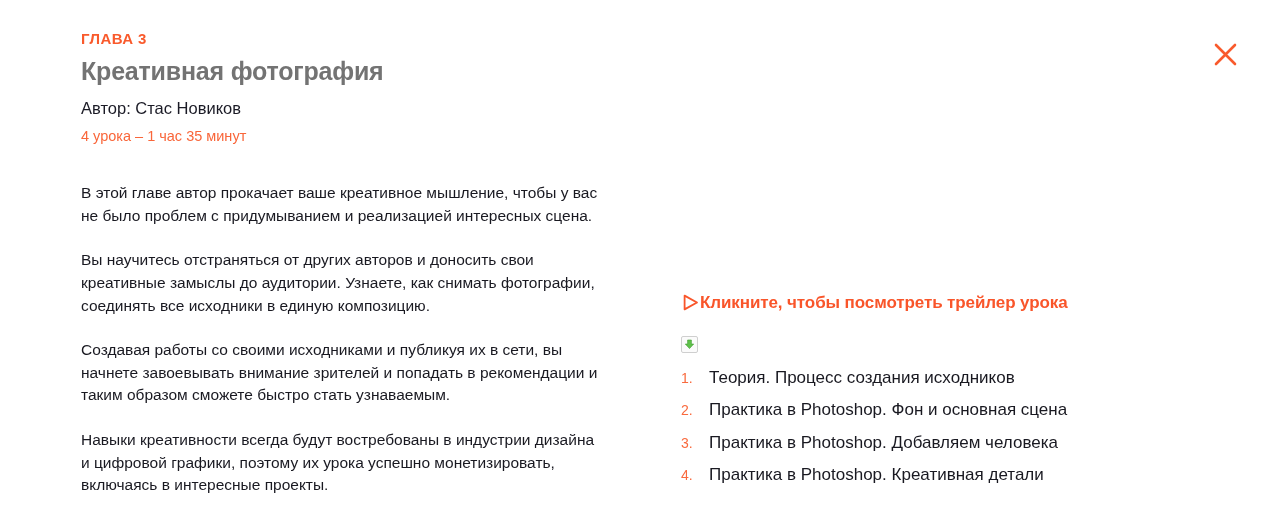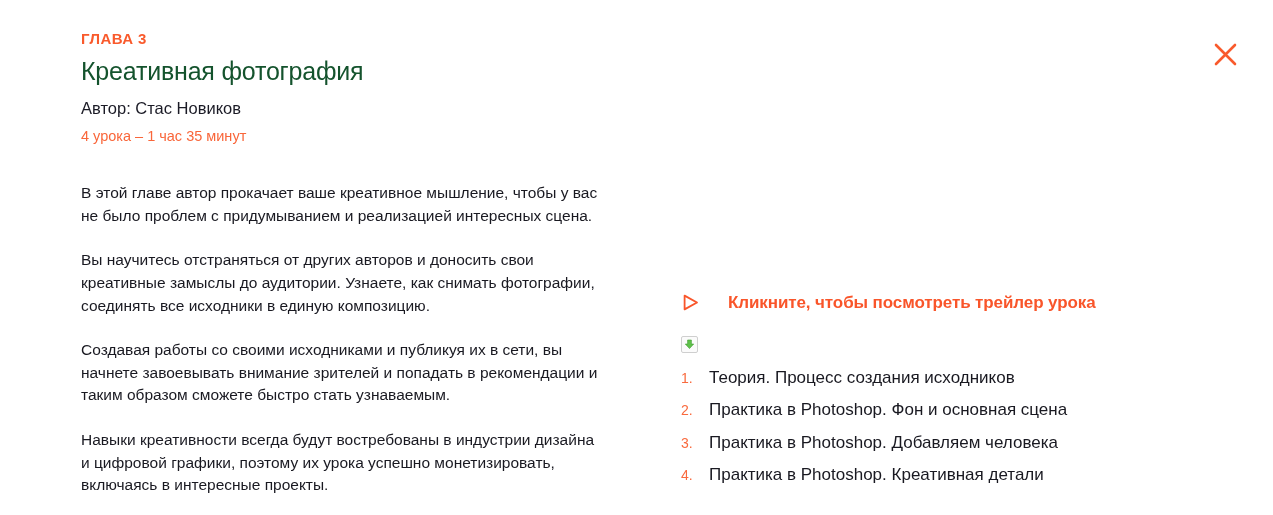--- a/index.html
+++ b/index.html
@@ -54,23 +54,23 @@
   .eyebrow {
     font-size: 15px;
     font-weight: bold;
     letter-spacing: 0.4px;
     color: #f95a2c;
     margin: 0 0 8px 0;
     line-height: 1.2;
   }
   .title {
     font-size: 25px;
-    font-weight: normal;
+    font-weight: bold;
     letter-spacing: -0.2px;
-    color: #14532d;
+    color: #737373;
     margin: 0 0 12px 0;
     line-height: 1.2;
   }
   .author {
     font-size: 16.5px;
     color: #1b1b26;
     margin: 0 0 8px 0;
     line-height: 1.3;
   }
   .meta {
@@ -87,21 +87,21 @@
     line-height: 22.6px;
     color: #191921;
     margin: 0 0 22px 0;
   }
   .body-copy p:last-child { margin-bottom: 0; }
 
   
   .trailer-link {
     display: flex;
     align-items: center;
-    gap: 28px;
+    gap: 0;
     text-decoration: none;
     color: #f9552a;
     font-size: 17px;
     font-weight: bold;
     letter-spacing: -0.1px;
     margin-top: 138px;
     cursor: pointer;
     width: fit-content;
   }
   .play-icon { display: block; flex: 0 0 auto; }

